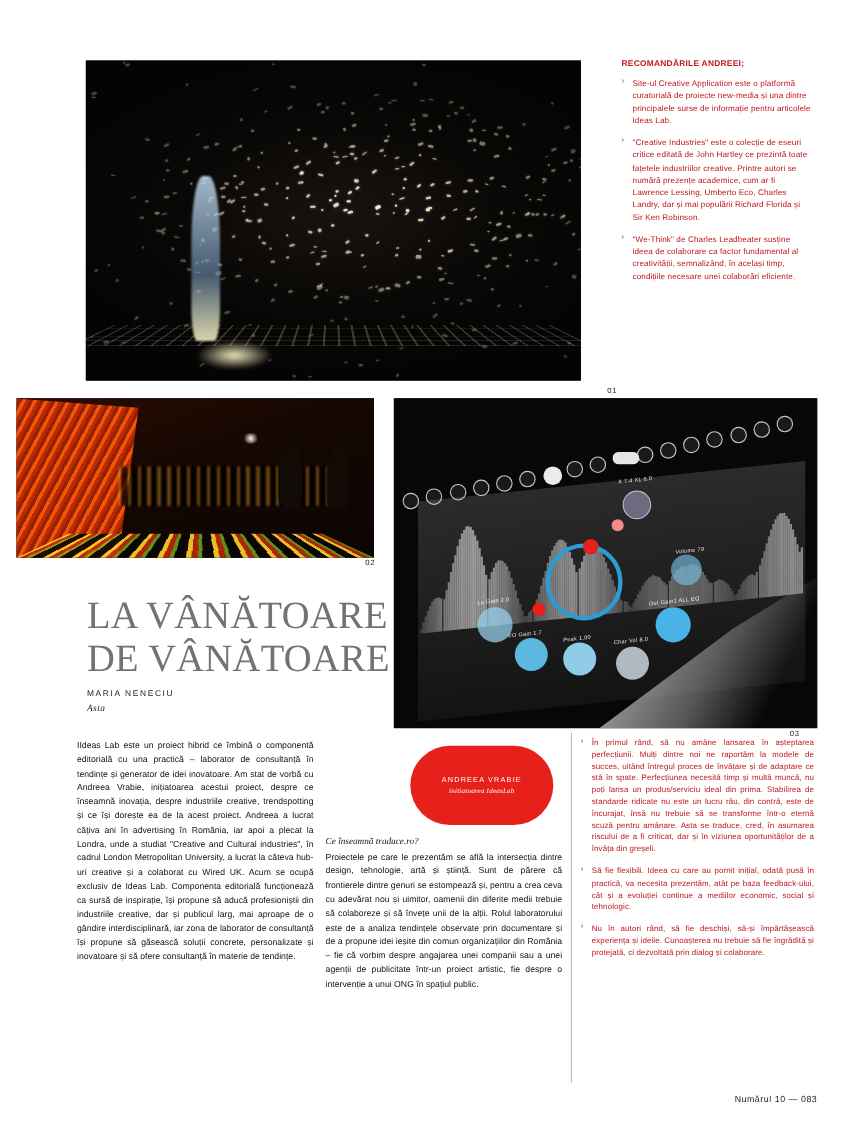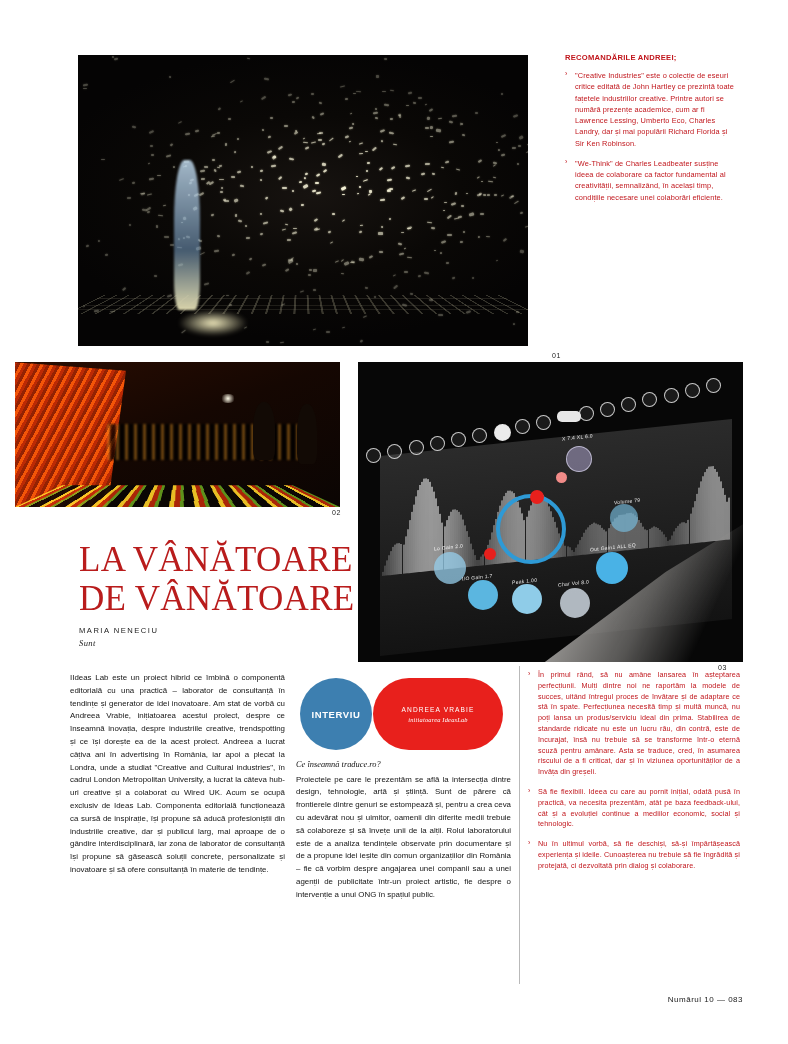--- a/index.html
+++ b/index.html
@@ -81,21 +81,21 @@
   .kicker{font-size:7.6px;font-weight:bold;letter-spacing:.25px;line-height:1.45;
       color:#c0151b;margin:0 0 7px 0;text-transform:uppercase;}
   ul.bullets{list-style:none;margin:0;padding:0;}
   ul.bullets li{position:relative;padding-left:10px;margin-bottom:9px;
       font-size:7.4px;line-height:1.52;color:#c0151b;letter-spacing:.1px;}
   ul.bullets li:before{content:"›";position:absolute;left:0;top:-1px;font-size:7px;color:#c0151b;}
 
   
   #headline{position:absolute;left:79px;top:540px;width:300px;}
   #headline .t{font-family:"Liberation Serif", serif;font-size:35px;line-height:1.12;
-      color:#b91c1c;letter-spacing:.3px;margin:0;font-weight:normal;}
+      color:#737373;letter-spacing:.3px;margin:0;font-weight:normal;}
   #byline{position:absolute;left:79px;top:626px;}
   #byline .author{font-size:7.6px;letter-spacing:1.5px;color:#1a1a1a;font-weight:normal;}
   #byline .role{font-family:"Liberation Serif",serif;font-style:italic;font-size:8.5px;
       color:#1a1a1a;margin-top:3px;letter-spacing:.4px;}
 
   
   .col{position:absolute;font-size:7.9px;line-height:1.62;color:#141414;text-align:justify;}
   #col-1{left:70px;top:672px;width:215px;}
   #col-2{left:296px;top:758px;width:215px;}
   #col-2 .q{font-family:"Liberation Serif",serif;font-style:italic;font-size:8.4px;
@@ -722,54 +722,52 @@
     <div class="p03-lbl" style="left:232px;top:182px;">Out Gain1 ALL EQ</div>
     <div class="p03-lbl" style="left:256px;top:136px;">Volume 79</div>
 
     <div class="p03-hand"></div>
   </div>
   <div class="caption" style="left:718px;top:664px;">03</div>
 
   <div id="recom">
     <div class="kicker">RECOMANDĂRILE ANDREEI;</div>
     <ul class="bullets">
+      <li>Site-ul Creative Application este o platformă curatorială de proiecte new-media și una dintre principalele surse de informație pentru articolele Ideas Lab.</li>
       <li>"Creative Industries" este o colecție de eseuri critice editată de John Hartley ce prezintă toate fațetele industriilor creative. Printre autori se numără prezențe academice, cum ar fi Lawrence Lessing, Umberto Eco, Charles Landry, dar și mai populării Richard Florida și Sir Ken Robinson.</li>
       <li>"We-Think" de Charles Leadbeater susține ideea de colaborare ca factor fundamental al creativității, semnalizând, în același timp, condițiile necesare unei colaborări eficiente.</li>
     </ul>
   </div>
 
   <div id="headline">
     <div class="t">LA VÂNĂTOARE</div>
     <div class="t">DE VÂNĂTOARE</div>
   </div>
   <div id="byline">
     <div class="author">MARIA NENECIU</div>
-    <div class="role">Sunt</div>
+    <div class="role">Asta</div>
   </div>
 
   <div class="col" id="col-1">IIdeas Lab este un proiect hibrid ce îmbină o componentă editorială cu una practică – laborator de consultanță în tendințe și generator de idei inovatoare. Am stat de vorbă cu Andreea Vrabie, inițiatoarea acestui proiect, despre ce înseamnă inovația, despre industriile creative, trendspotting și ce își dorește ea de la acest proiect. Andreea a lucrat câțiva ani în advertising în România, iar apoi a plecat la Londra, unde a studiat "Creative and Cultural industries", în cadrul London Metropolitan University, a lucrat la câteva hub-uri creative și a colaborat cu Wired UK. Acum se ocupă exclusiv de Ideas Lab. Componenta editorială funcționează ca sursă de inspirație, își propune să aducă profesioniștii din industriile creative, dar și publicul larg, mai aproape de o gândire interdisciplinară, iar zona de laborator de consultanță își propune să găsească soluții concrete, personalizate și inovatoare și să ofere consultanță în materie de tendințe.</div>
 
   <div id="badges">
-    <div class="badge-blue">
-      <span>INTERVIU</span>
-    </div>
     <div class="badge-red">
       <div class="n">ANDREEA VRABIE</div>
       <div class="h">initiatoarea IdeasLab</div>
     </div>
   </div>
 
   <div class="col" id="col-2">
     <span class="q">Ce înseamnă traduce.ro?</span>
     <span>Proiectele pe care le prezentăm se află la intersecția dintre design, tehnologie, artă și știință. Sunt de părere că frontierele dintre genuri se estompează și, pentru a crea ceva cu adevărat nou și uimitor, oamenii din diferite medii trebuie să colaboreze și să învețe unii de la alții. Rolul laboratorului este de a analiza tendințele observate prin documentare și de a propune idei ieșite din comun organizațiilor din România – fie că vorbim despre angajarea unei companii sau a unei agenții de publicitate într-un proiect artistic, fie despre o intervenție a unui ONG în spațiul public.</span>
   </div>
 
   <div class="vrule" id="rule-mid"></div>
   <div class="col" id="col-3">
     <ul class="bullets">
       <li>În primul rând, să nu amâne lansarea în așteptarea perfecțiunii. Mulți dintre noi ne raportăm la modele de succes, uitând întregul proces de învățare și de adaptare ce stă în spate. Perfecțiunea necesită timp și multă muncă, nu poți lansa un produs/serviciu ideal din prima. Stabilirea de standarde ridicate nu este un lucru rău, din contră, este de încurajat, însă nu trebuie să se transforme într-o eternă scuză pentru amânare. Asta se traduce, cred, în asumarea riscului de a fi criticat, dar și în viziunea oportunităților de a învăța din greșeli.</li>
       <li>Să fie flexibili. Ideea cu care au pornit inițial, odată pusă în practică, va necesita prezentăm, atât pe baza feedback-ului, cât și a evoluției continue a mediilor economic, social și tehnologic.</li>
-      <li>Nu în ultimul vorbă, să fie deschiși, să-și împărtășească experiența și ideile. Cunoașterea nu trebuie să fie îngrădită și protejată, ci dezvoltată prin dialog și colaborare.</li>
+      <li>Nu în autori rând, să fie deschiși, să-și împărtășească experiența și ideile. Cunoașterea nu trebuie să fie îngrădită și protejată, ci dezvoltată prin dialog și colaborare.</li>
     </ul>
   </div>
 
   <div id="footer">Numărul 10 — 083</div>
 </div>
 
 </body></html>

